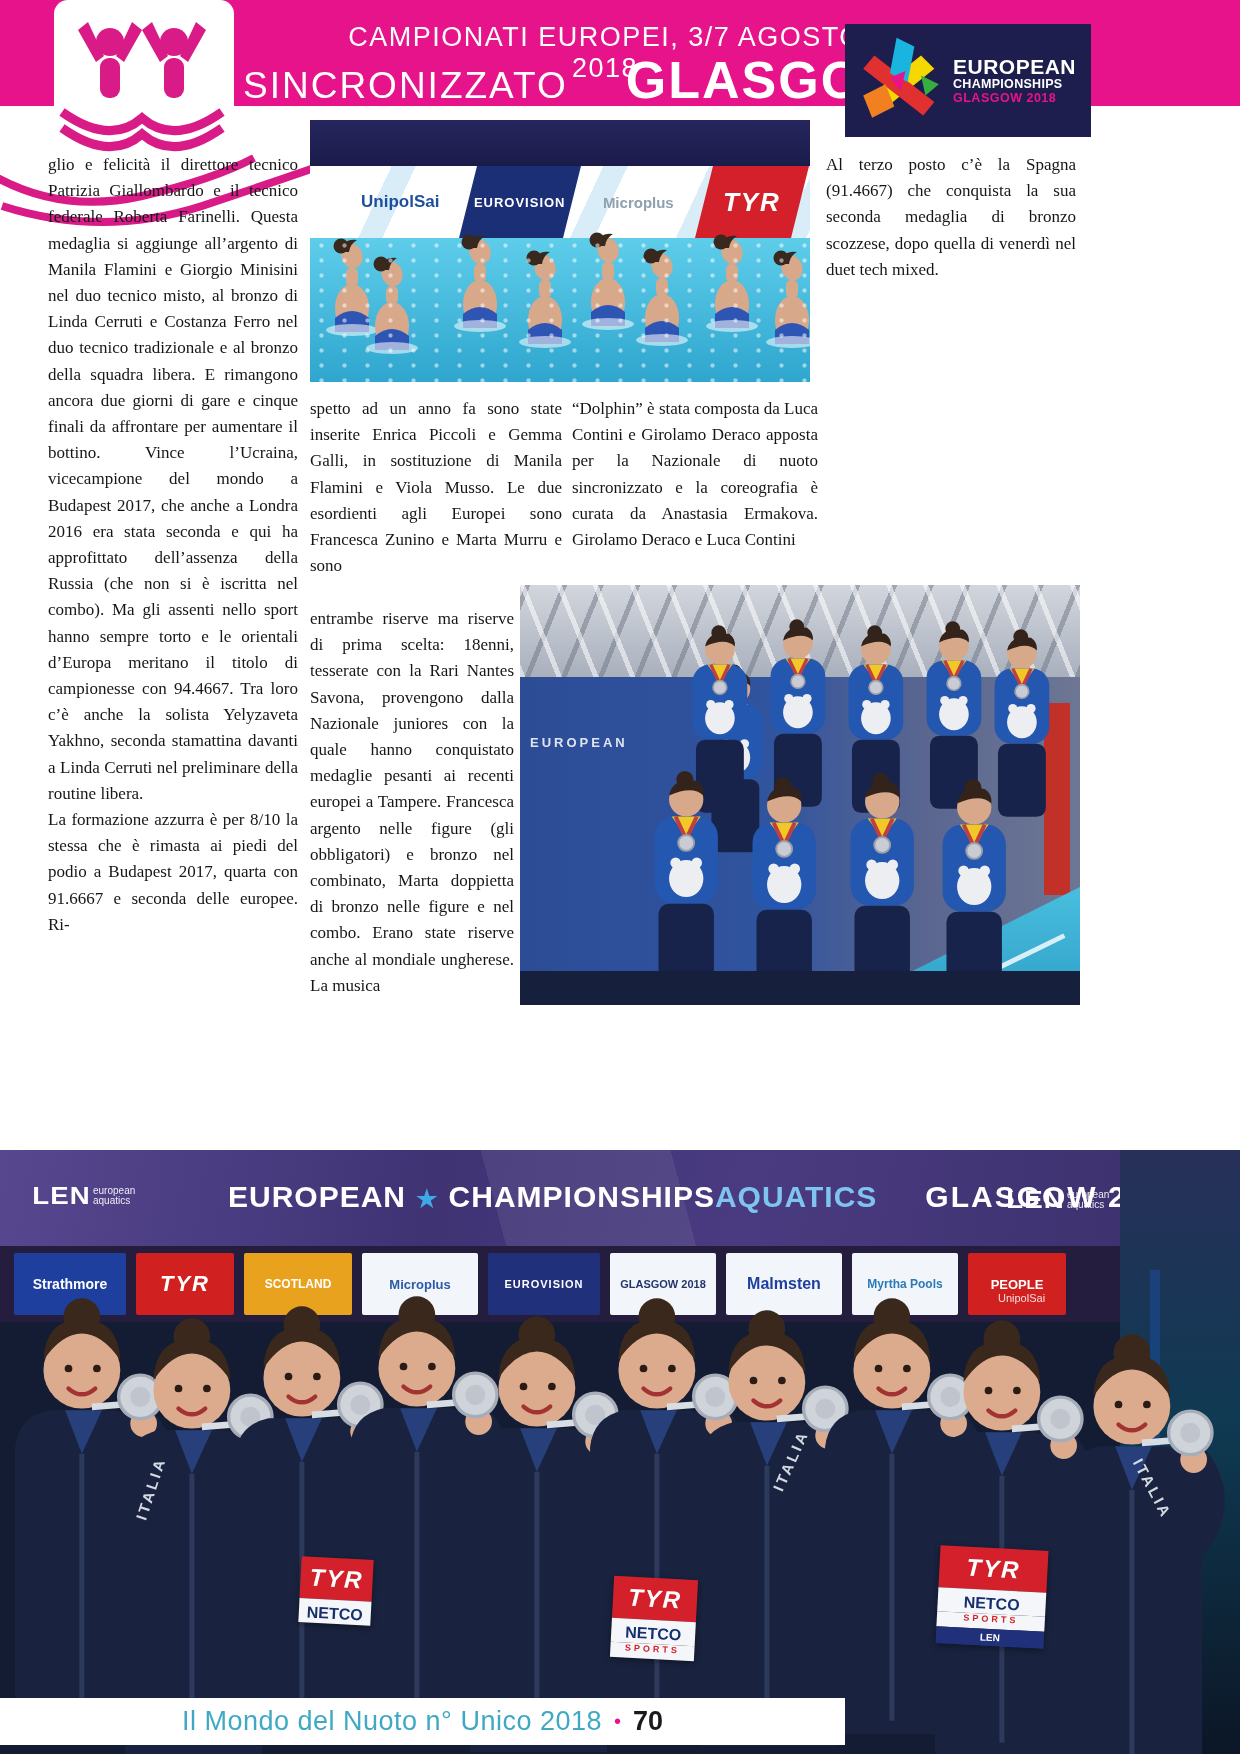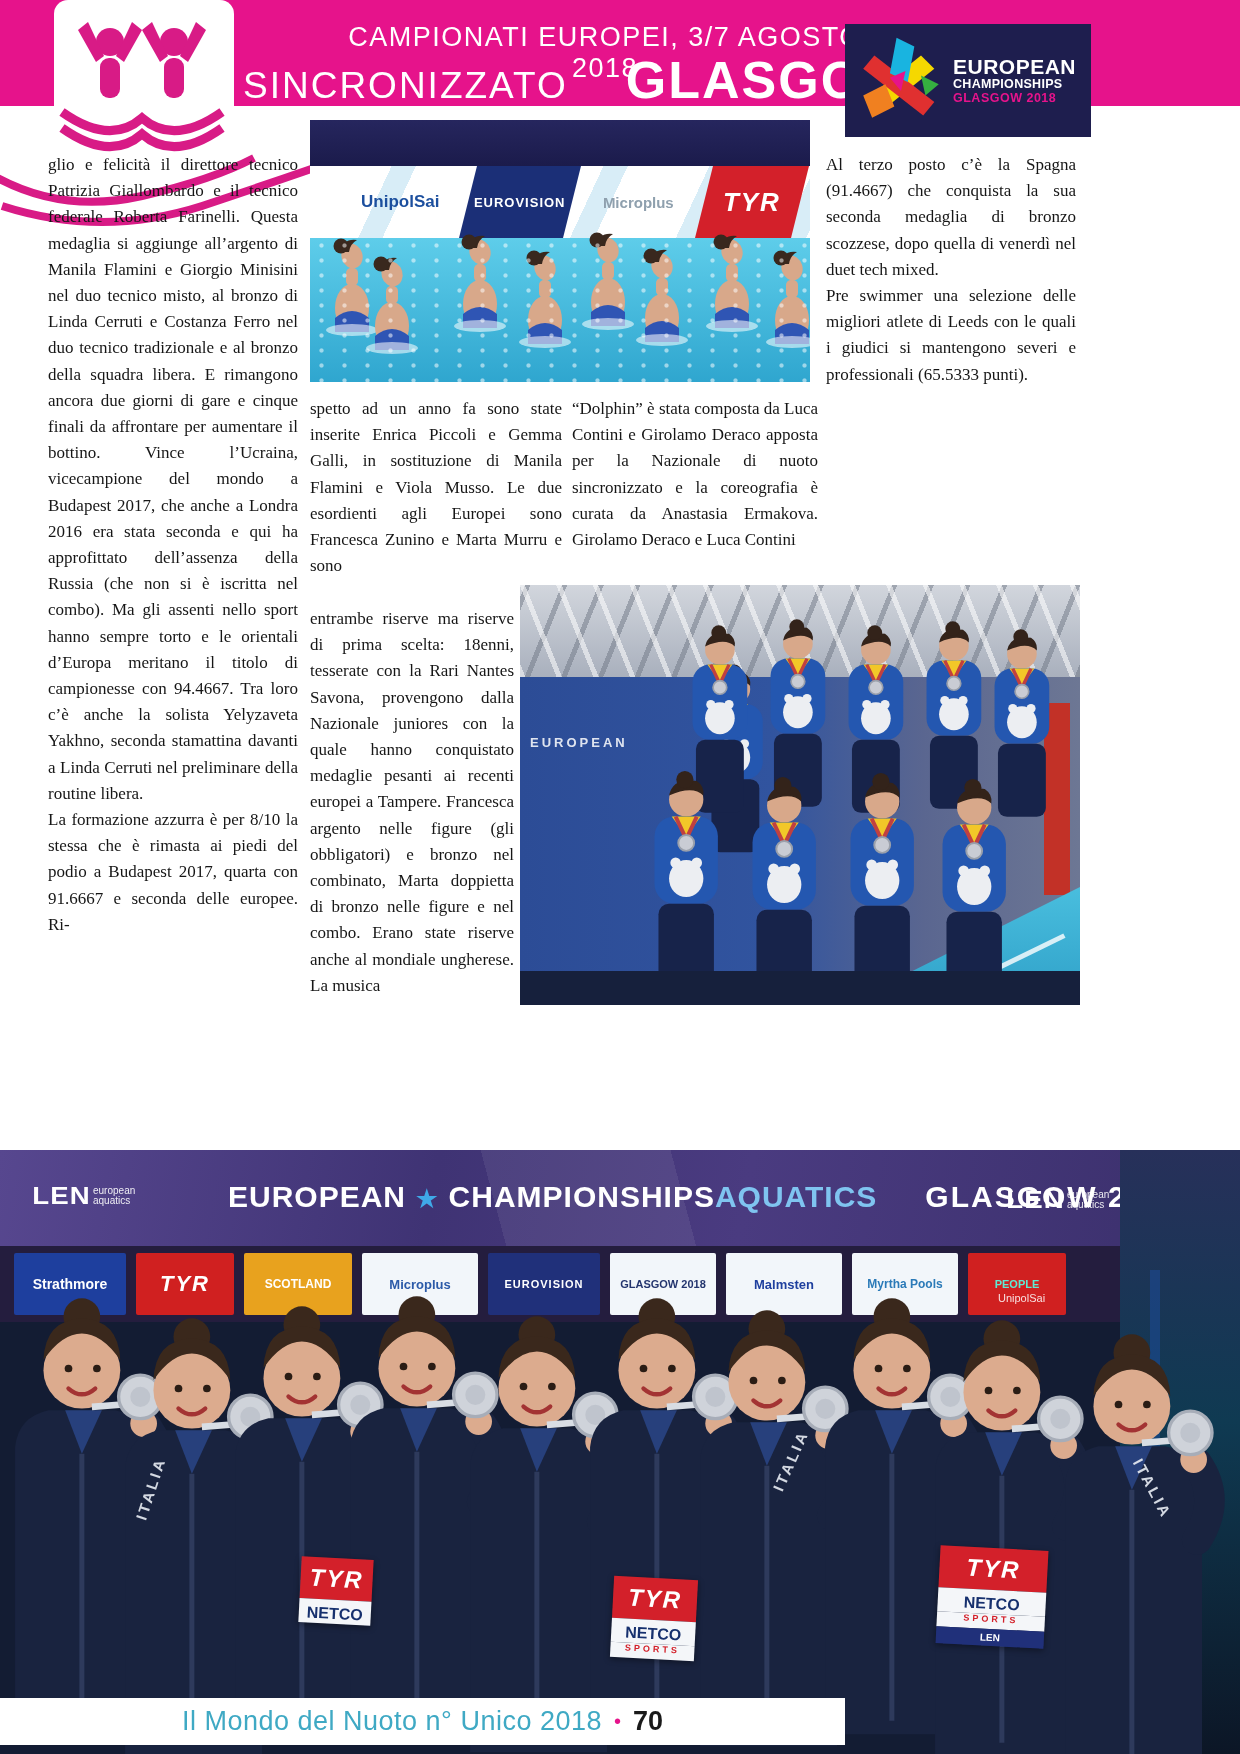--- a/index.html
+++ b/index.html
@@ -84,23 +84,23 @@
   .strip{position:absolute;top:96px;left:0;right:120px;height:76px;background:#241d3e;
       display:flex;align-items:center;gap:10px;padding-left:14px;}
   .sp{height:58px;display:flex;align-items:center;justify-content:center;padding:2px 10px;
       font-family:"Liberation Sans",sans-serif;font-weight:bold;flex:0 0 auto;border-radius:2px;}
   .sp-strath{background:#1e3f9e;color:#fff;font-size:14px;width:92px;}
   .sp-tyr{background:#d02020;color:#fff;font-size:22px;font-style:italic;width:78px;letter-spacing:2px;}
   .sp-scot{background:#e8a21e;color:#fff;font-size:12px;width:88px;}
   .sp-micro{background:#f2f6fa;color:#2b5aa8;font-size:13px;width:96px;}
   .sp-euro{background:#20307a;color:#fff;font-size:11px;width:92px;letter-spacing:1px;}
   .sp-glas{background:#f2f6fa;color:#24356e;font-size:11px;width:86px;}
-  .sp-malm{background:#f2f6fa;color:#1e3f9e;font-size:13px;width:96px;}
+  .sp-malm{background:#f2f6fa;color:#1e3f9e;font-size:16px;width:96px;}
   .sp-myr{background:#f2f6fa;color:#2b7ab8;font-size:12px;width:86px;}
-  .sp-people{background:#d02020;color:#5eead4;font-size:11px;width:78px;}
+  .sp-people{background:#d02020;color:#ffffff;font-size:13px;width:78px;}
   .rightcol{position:absolute;right:0;top:0;width:120px;height:604px;
       background:linear-gradient(180deg,#27305a 0%,#0f3a52 45%,#0c1626 100%);}
   .rightcol:after{content:"";position:absolute;left:30px;top:120px;width:10px;height:420px;background:#1b4ea0;opacity:.5;}
   .ph3 svg.tath{position:absolute;}
   .jersey{position:absolute;color:#e9edf4;font-family:"Liberation Sans",sans-serif;font-weight:bold;
       font-size:15px;letter-spacing:3px;opacity:.9;}
   .jsponsor{position:absolute;color:#fff;font-family:"Liberation Sans",sans-serif;font-size:11px;opacity:.85;}
   .bib{position:absolute;width:96px;transform:rotate(3deg);box-shadow:0 2px 6px rgba(0,0,0,.4);}
   .bib .btyr{background:#d3202a;color:#fff;text-align:center;font:italic bold 24px "Liberation Sans",sans-serif;
       letter-spacing:2px;padding:7px 0;}
@@ -228,21 +228,20 @@
     <p>spetto ad un anno fa sono state inserite Enrica Piccoli e Gemma Galli, in sostituzione di Manila Flamini e Viola Musso. Le due esordienti agli Europei sono Francesca Zunino e Marta Murru e sono</p>
   </div>
   <div class="col c2b">
     <p>entrambe riserve ma riserve di prima scelta: 18enni, tesserate con la Rari Nantes Savona, provengono dalla Nazionale juniores con la quale hanno conquistato medaglie pesanti ai recenti europei a Tampere. Francesca argento nelle figure (gli obbligatori) e bronzo nel combinato, Marta doppietta di bronzo nelle figure e nel combo. Erano state riserve anche al mondiale ungherese. La musica</p>
   </div>
   <div class="col c3">
     <p>“Dolphin” è stata composta da Luca Contini e Girolamo Deraco apposta per la Nazionale di nuoto sincronizzato e la coreografia è curata da Anastasia Ermakova. Girolamo Deraco e Luca Contini</p>
   </div>
   <div class="col c4">
     <p>Al terzo posto c’è la Spagna (91.4667) che conquista la sua seconda medaglia di bronzo scozzese, dopo quella di venerdì nel duet tech mixed.</p>
-    <p>Pre swimmer una selezione delle migliori atlete di Leeds con le quali i giudici si mantengono severi e professionali (65.5333 punti).</p>
   </div>
 
   <div class="ph2">
     <div class="truss"></div>
     <div class="arena"></div>
     <div class="backlabel">EUROPEAN</div>
     <div class="redstrip"></div>
     <div class="orangeman"></div>
     <div class="poolwedge"></div>
     <div class="lane"></div>

